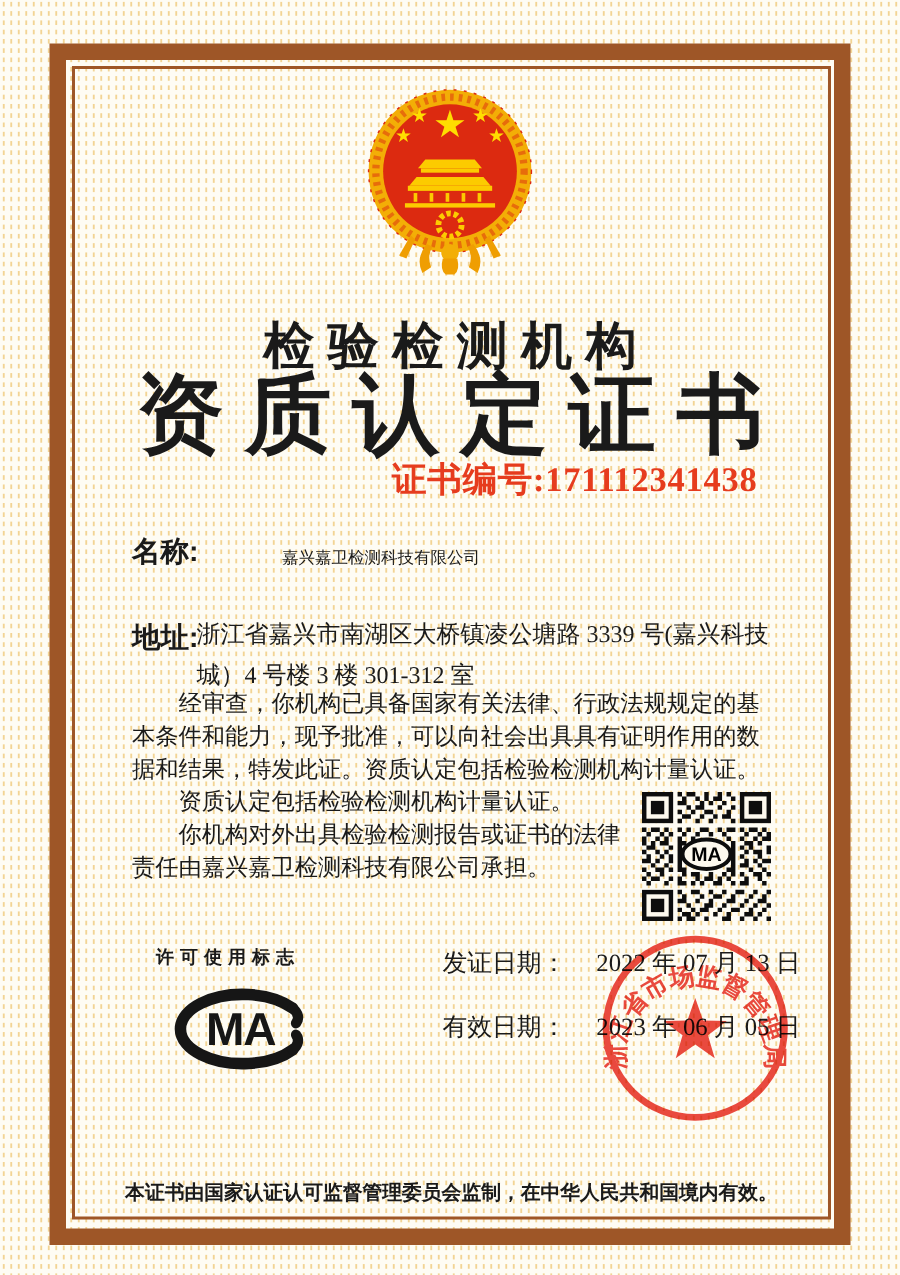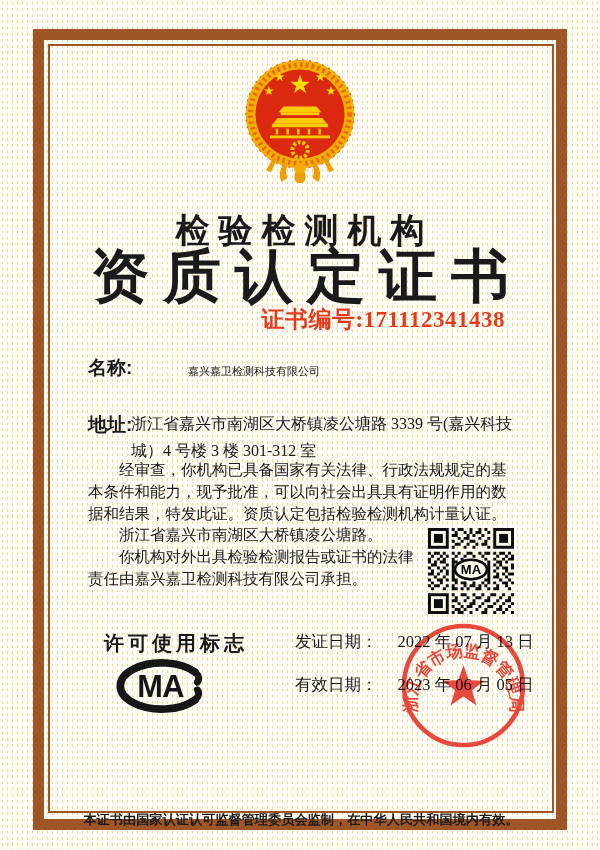--- a/index.html
+++ b/index.html
@@ -16,27 +16,27 @@
   .emblem{position:absolute;left:237px;top:53px;width:126px;height:132px;}
   .title1{position:absolute;left:0;right:0;top:208px;text-align:center;font-size:34px;font-weight:bold;letter-spacing:9px;padding-left:9px;}
   .title2{position:absolute;left:0;right:0;top:238px;text-align:center;font-size:58px;font-weight:bold;letter-spacing:14px;padding-left:14px;}
   .certno{position:absolute;top:304px;right:95px;font-size:23px;font-weight:bold;color:#e63c1e;letter-spacing:.5px;}
   .fieldlabel{position:absolute;left:88px;font-size:19px;font-weight:bold;font-family:"Liberation Sans","DejaVu Sans",sans-serif;}
   .name-value{position:absolute;left:140px;top:364px;font-size:11px;margin-left:48px;}
   .addr-value{position:absolute;left:131px;top:410px;width:390px;font-size:16px;line-height:27px;}
   .body-text{position:absolute;left:88px;top:459px;width:426px;font-size:15.5px;line-height:21.8px;}
   .body-text p{margin:0;text-indent:2em;}
   .qr{float:right;width:86px;height:88px;margin:3px 0 4px 10px;}
-  .license-heading{position:absolute;left:104px;top:630px;font-size:20px;font-weight:bold;letter-spacing:4px;font-family:"Liberation Sans","DejaVu Sans",sans-serif;}
+  .license-heading{position:absolute;left:104px;top:630px;font-size:12px;font-weight:bold;letter-spacing:4px;font-family:"Liberation Sans","DejaVu Sans",sans-serif;}
   .cma{position:absolute;left:112px;top:658px;width:100px;height:56px;}
   .license-number{position:absolute;left:110px;top:718px;font-size:17.5px;letter-spacing:1.5px;}
   .dates{position:absolute;left:295px;top:631px;font-size:16.5px;}
   .daterow{display:flex;gap:20px;margin-bottom:20.5px;height:22px;}
   .seal{position:absolute;left:397px;top:619px;width:133px;height:133px;opacity:.9;mix-blend-mode:multiply;}
-  .footer{position:absolute;left:52px;right:50px;top:811px;text-align:center;font-size:13.2px;font-weight:bold;font-family:"Liberation Sans","DejaVu Sans",sans-serif;}
+  .footer{position:absolute;left:52px;right:50px;top:786px;text-align:center;font-size:13.2px;font-weight:bold;font-family:"Liberation Sans","DejaVu Sans",sans-serif;}
 </style>
 </head>
 <body>
 
 <div class="page">
   <div class="frame-outer"></div>
   <div class="frame-inner"></div>
 
   <svg class="emblem" viewBox="0 0 130 134">
     <circle cx="65" cy="62" r="56" fill="#f3ae06"></circle>
@@ -102,21 +102,21 @@
           <rect x="2" y="24" width="3" height="3"></rect>
         <path d="M8,0h1v1h-1z M10,0h2v1h-2z M14,0h1v2h-1z M17,0h1v1h-1z M19,0h1v1h-1z M9,1h1v1h-1z M12,1h1v1h-1z M16,1h2v1h-2z M20,1h1v1h-1z M8,2h2v1h-2z M13,2h1v1h-1z M15,2h1v1h-1z M18,2h1v1h-1z M10,3h1v1h-1z M12,3h2v1h-2z M17,3h1v1h-1z M20,3h1v1h-1z M8,4h1v1h-1z M11,4h1v1h-1z M14,4h2v1h-2z M19,4h1v1h-1z M9,5h2v1h-2z M13,5h1v1h-1z M16,5h1v1h-1z M18,5h2v1h-2z M8,6h1v1h-1z M12,6h1v1h-1z M15,6h1v1h-1z M20,6h1v1h-1z"></path>
         <path d="M0,8h1v1h-1z M2,8h2v1h-2z M5,8h1v1h-1z M1,9h1v1h-1z M4,9h1v1h-1z M6,9h1v1h-1z M0,10h1v2h-1z M3,10h1v1h-1z M5,10h1v1h-1z M2,11h1v1h-1z M4,11h2v1h-2z M1,12h2v1h-2z M6,12h1v1h-1z M0,13h1v1h-1z M3,13h1v1h-1z M5,13h1v1h-1z M1,14h1v1h-1z M4,14h1v1h-1z M6,14h1v2h-1z M0,15h2v1h-2z M3,15h1v1h-1z M2,16h1v1h-1z M5,16h1v1h-1z M0,17h1v1h-1z M3,17h2v1h-2z M6,17h1v1h-1z M1,18h1v1h-1z M4,18h1v1h-1z M0,19h1v1h-1z M2,19h2v1h-2z M6,19h1v1h-1z M1,20h1v1h-1z M5,20h1v1h-1z"></path>
         <path d="M22,8h1v1h-1z M24,8h2v1h-2z M27,8h1v1h-1z M23,9h1v1h-1z M26,9h1v1h-1z M28,9h1v1h-1z M22,10h1v1h-1z M25,10h1v1h-1z M27,10h2v1h-2z M23,11h2v1h-2z M26,11h1v1h-1z M22,12h1v1h-1z M24,12h1v1h-1z M28,12h1v1h-1z M23,13h1v1h-1z M25,13h2v1h-2z M28,13h1v1h-1z M22,14h1v1h-1z M26,14h1v1h-1z M23,15h1v1h-1z M25,15h1v1h-1z M27,15h2v1h-2z M22,16h2v1h-2z M26,16h1v1h-1z M24,17h1v1h-1z M27,17h1v1h-1z M22,18h1v1h-1z M25,18h2v1h-2z M28,18h1v1h-1z M23,19h1v1h-1z M26,19h1v1h-1z M22,20h2v1h-2z M27,20h1v1h-1z"></path>
         <path d="M8,22h1v1h-1z M11,22h2v1h-2z M15,22h1v1h-1z M18,22h1v1h-1z M21,22h2v1h-2z M25,22h1v1h-1z M28,22h1v1h-1z M9,23h1v1h-1z M13,23h1v1h-1z M16,23h2v1h-2z M20,23h1v1h-1z M24,23h1v1h-1z M27,23h1v1h-1z M8,24h2v1h-2z M12,24h1v1h-1z M15,24h1v1h-1z M19,24h2v1h-2z M23,24h1v1h-1z M26,24h2v1h-2z M10,25h1v1h-1z M14,25h2v1h-2z M18,25h1v1h-1z M22,25h1v1h-1z M25,25h1v1h-1z M28,25h1v1h-1z M8,26h1v1h-1z M11,26h1v1h-1z M13,26h2v1h-2z M17,26h1v1h-1z M20,26h2v1h-2z M24,26h1v1h-1z M27,26h1v1h-1z M9,27h2v1h-2z M12,27h1v1h-1z M16,27h1v1h-1z M19,27h1v1h-1z M23,27h2v1h-2z M26,27h1v1h-1z M8,28h1v1h-1z M10,28h2v1h-2z M14,28h1v1h-1z M18,28h2v1h-2z M22,28h1v1h-1z M25,28h1v1h-1z M28,28h1v1h-1z"></path>
         <path d="M8,8h1v1h-1z M10,8h1v1h-1z M13,8h2v1h-2z M17,8h1v1h-1z M19,8h2v1h-2z M9,9h1v1h-1z M12,9h1v1h-1z M15,9h1v1h-1z M18,9h1v1h-1z M8,10h1v1h-1z M11,10h1v1h-1z M19,10h1v1h-1z M8,11h2v1h-2z M20,11h1v1h-1z M8,12h1v1h-1z M20,12h1v1h-1z M8,13h1v1h-1z M20,13h1v1h-1z M8,14h1v1h-1z M20,14h1v1h-1z M8,15h1v1h-1z M20,15h1v1h-1z M8,16h1v1h-1z M20,16h1v1h-1z M8,17h2v1h-2z M19,17h2v1h-2z M9,18h1v1h-1z M11,18h2v1h-2z M15,18h1v1h-1z M18,18h1v1h-1z M20,18h1v1h-1z M8,19h1v1h-1z M12,19h1v1h-1z M14,19h2v1h-2z M17,19h1v1h-1z M19,19h1v1h-1z M8,20h2v1h-2z M11,20h1v1h-1z M13,20h1v1h-1z M16,20h2v1h-2z M20,20h1v1h-1z"></path>
       </g>
       <ellipse cx="14.5" cy="14" rx="5.4" ry="3.3" fill="#fdf9ee" stroke="#0d0d0d" stroke-width="0.9"></ellipse>
       <text x="14.5" y="15.5" font-size="4.4" font-weight="bold" text-anchor="middle" font-family="Liberation Sans, sans-serif">MA</text>
     </svg>
-    <p>浙江省嘉兴市南湖区大桥镇凌公塘路。</p>
+    <p>资质认定包括检验检测机构计量认证。</p>
     <p>你机构对外出具检验检测报告或证书的法律责任由嘉兴嘉卫检测科技有限公司承担。</p>
   </div>
 
   <div class="license-heading">许可使用标志</div>
 
   <svg class="cma" viewBox="0 0 130 70">
     <path d="M108 17 A 54 30 0 1 0 108 53" fill="none" stroke="#161616" stroke-width="10" stroke-linecap="round"></path>
     <path d="M108 17 c5 4 6 9 3 13" fill="none" stroke="#161616" stroke-width="9" stroke-linecap="round"></path>
     <path d="M108 53 c5 -4 6 -9 3 -13" fill="none" stroke="#161616" stroke-width="9" stroke-linecap="round"></path>
     <text x="63" y="49" font-size="40" font-weight="bold" text-anchor="middle" fill="#161616" font-family="Liberation Sans, sans-serif" letter-spacing="-1">MA</text>

